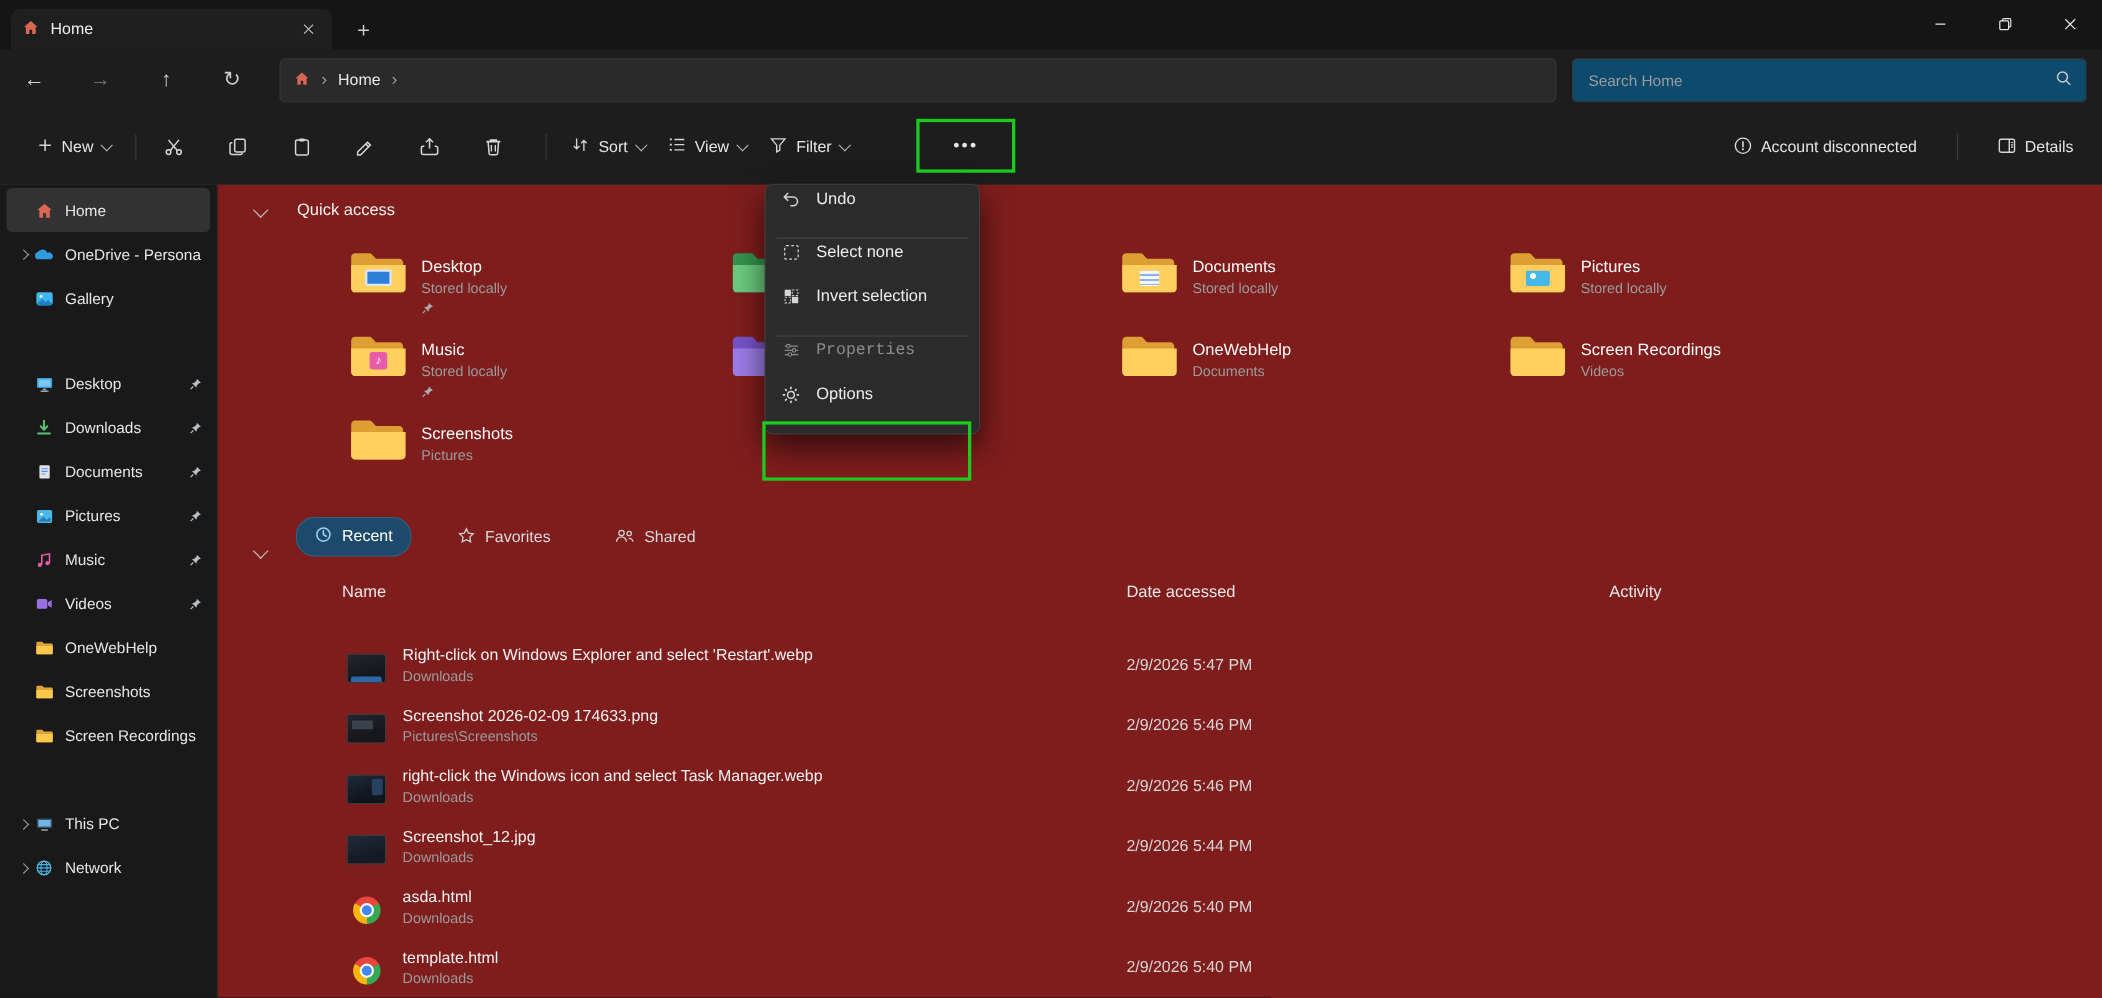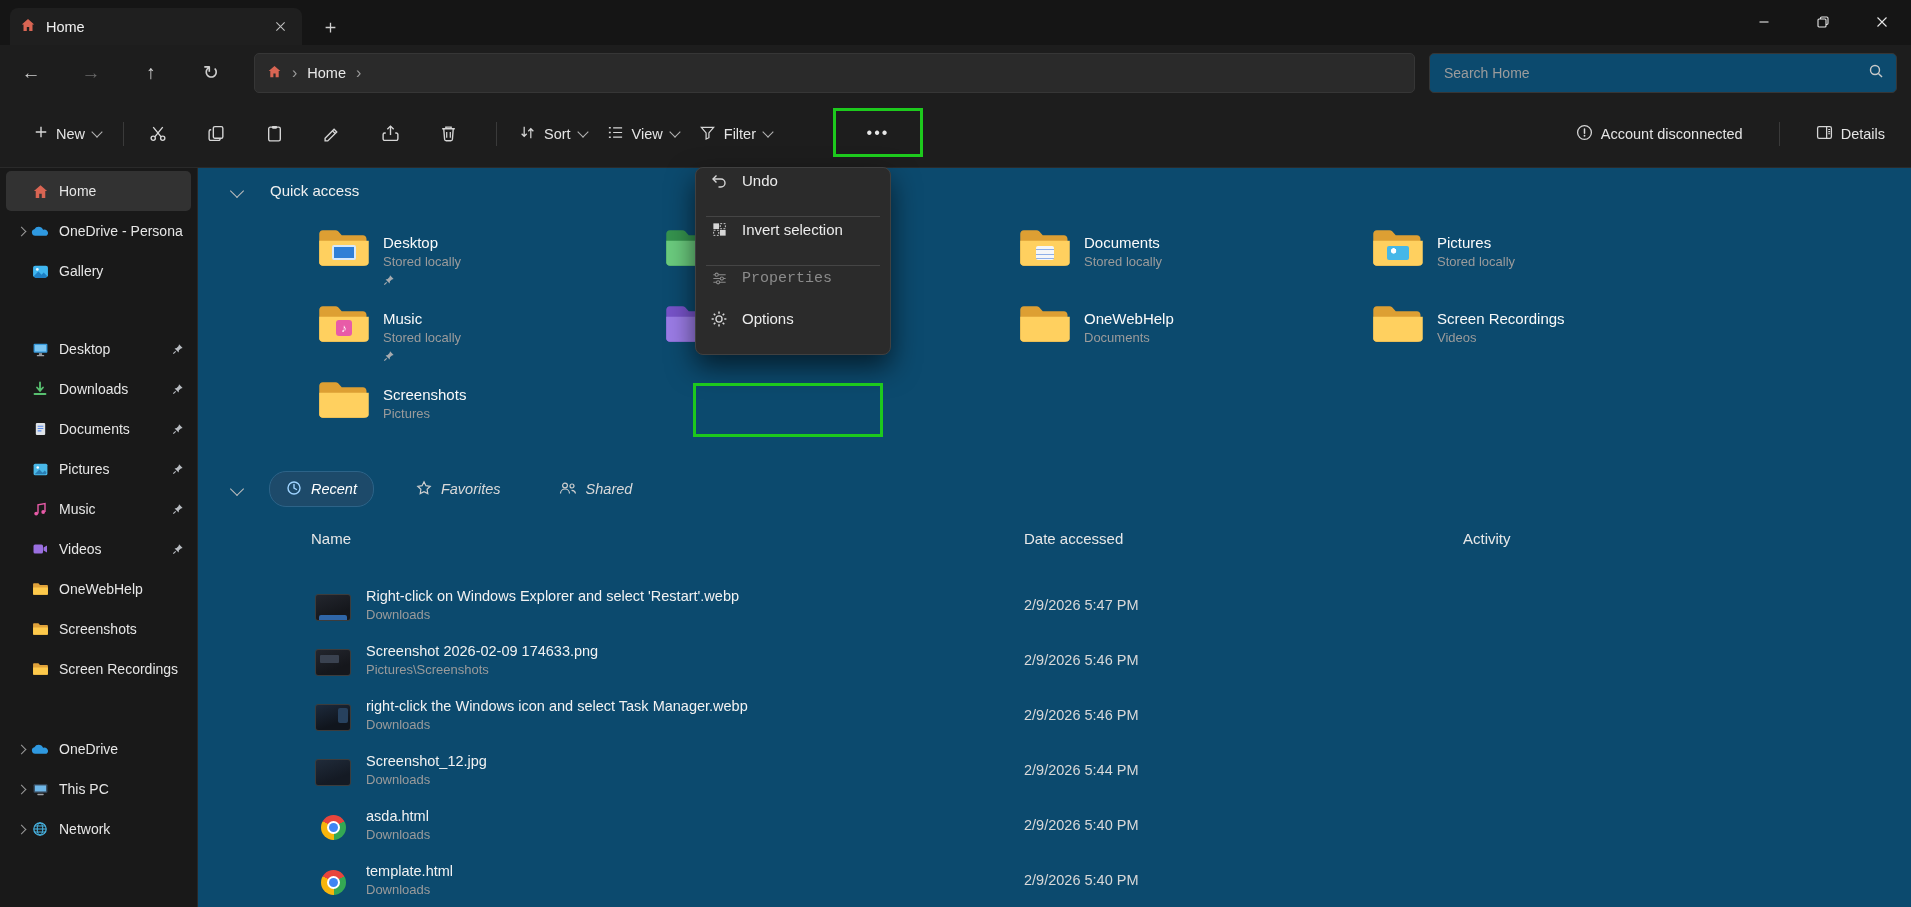--- a/index.html
+++ b/index.html
@@ -55,21 +55,21 @@
   .snav{display:flex;align-items:center;height:40px;margin:0 6px;padding:0 6px;border-radius:5px;
         color:#e6e6e6;font-size:14px;}
   .snav.sel{background:#323232;}
   .s-chev{width:18px;display:flex;justify-content:center;}
   .s-icon{width:20px;height:18px;display:flex;align-items:center;justify-content:center;margin-right:9px;}
   .s-label{flex:1;white-space:nowrap;overflow:hidden;text-overflow:ellipsis;}
   .s-pin{width:15px;display:flex;justify-content:center;}
   .s-gap1{height:38px;} .s-gap2{height:40px;}
 
   
-  .main{position:absolute;left:198px;top:168px;right:0;bottom:0;background:#0c4a6e;}
+  .main{position:absolute;left:198px;top:168px;right:0;bottom:0;background:#7f1d1d;}
   .qa-head{position:absolute;left:0;top:14px;display:flex;align-items:center;}
   .sec-chev{margin-left:34px;width:9px;height:9px;border-right:1.6px solid #bdbdbd;border-bottom:1.6px solid #bdbdbd;
             transform:rotate(45deg);}
   .qa-title{margin-left:28px;font-size:15px;color:#f0f0f0;}
 
   .tile{position:absolute;display:flex;align-items:flex-start;width:330px;}
   .folder{position:relative;width:54px;height:44px;flex:none;}
   .folder svg{display:block;}
   .emblem{position:absolute;border-radius:2px;}
   .e-desktop{left:15px;top:19px;width:24px;height:15px;background:#2f7fd6;border:2px solid #d7e9fa;box-sizing:border-box;}
@@ -87,21 +87,21 @@
   
   .ctx-menu{position:absolute;left:695px;top:167px;width:196px;background:#2b2b2b;border:1px solid #404040;
             border-radius:8px;box-shadow:0 12px 28px rgba(0,0,0,.6);padding:4px 0;box-sizing:border-box;z-index:40;}
   .mi{height:40px;display:flex;padding:0 12px;font-size:15px;color:#ececec;}
   .mi.disabled{color:#8b8b8b;font-family:Liberation Mono, monospace;}
   .mi-ic{width:22px;display:flex;justify-content:center;margin-right:12px;}
   .mi-sep{height:1px;background:#454545;margin:4px 10px;}
   .hl-box{position:absolute;border:3px solid #1dc91d;box-sizing:border-box;z-index:60;}
 
   
-  .pill-row{position:absolute;left:0;top:304px;height:34px;display:flex;align-items:center;font-style:italic;}
+  .pill-row{position:absolute;left:0;top:304px;height:34px;display:flex;align-items:flex-end;}
   .pill{display:flex;align-items:center;gap:9px;height:34px;padding:0 16px;border-radius:17px;
         color:#d9d9d9;font-size:14.5px;margin-right:26px;}
   .pill.active{background:#1d4a6a;border:1px solid #2c6388;color:#ffffff;}
   .thead{position:absolute;top:362px;left:0;right:0;font-size:15px;color:#e8e8e8;}
   .thead span{position:absolute;}
   .rows{position:absolute;left:0;top:412px;right:0;}
   .frow{position:relative;height:55px;}
   .thumb{position:absolute;left:117px;top:14px;width:36px;height:27px;border-radius:3px;border:1px solid #3c3c3c;
          background:linear-gradient(160deg,#23262e 0%,#15171c 70%);overflow:hidden;box-sizing:border-box;}
   .thumb.v1::after{content:"";position:absolute;left:8%;bottom:0;width:84%;height:5px;background:#2f66a8;border-radius:2px 2px 0 0;}
@@ -441,31 +441,20 @@
           </svg>
         </span>
       <span class="s-label">Screen Recordings</span>
     </div>
     <div class="s-gap2"></div>
     <div class="snav">
       <span class="s-chev">
           <span class="cr"></span>
         </span>
       <span class="s-icon">
-          <svg width="19" height="12" viewBox="0 0 20 12">
-            <path d="M8 1.5a5 5 0 0 1 4.7 3.3A3.6 3.6 0 0 1 16.3 11H4.5A3.5 3.5 0 0 1 3.6 4.1 5 5 0 0 1 8 1.5z" fill="#2f99e0"></path>
-          </svg>
-        </span>
-      <span class="s-label">OneDrive</span>
-    </div>
-    <div class="snav">
-      <span class="s-chev">
-          <span class="cr"></span>
-        </span>
-      <span class="s-icon">
           <svg width="17" height="17" viewBox="0 0 16 16">
             <rect x="1.5" y="3" width="13" height="8" rx="1" fill="#3b4f63"></rect>
             <rect x="2.8" y="4.2" width="10.4" height="5.6" fill="#6fb7e8"></rect>
             <rect x="5" y="12" width="6" height="1.3" rx=".5" fill="#9aa0a6"></rect>
           </svg>
         </span>
       <span class="s-label">This PC</span>
     </div>
     <div class="snav">
       <span class="s-chev">
@@ -711,20 +700,28 @@
     <div class="mi">
       <span class="mi-ic">
           <svg width="18" height="18" viewBox="0 0 18 18">
             <path d="M6.5 3.5 3 7l3.5 3.5" fill="none" stroke="#d6d6d6" stroke-width="1.4"></path>
             <path d="M3 7h8a4 4 0 0 1 0 8H8.5" fill="none" stroke="#d6d6d6" stroke-width="1.4"></path>
           </svg>
         </span>
       <span>Undo</span>
     </div>
     <div class="mi-sep"></div>
+    <div class="mi">
+      <span class="mi-ic">
+          <svg width="17" height="17" viewBox="0 0 18 18">
+            <rect x="2.5" y="2.5" width="13" height="13" rx="1.5" fill="none" stroke="#d6d6d6" stroke-width="1.2" stroke-dasharray="2.6 2.2"></rect>
+          </svg>
+        </span>
+      <span>Select none</span>
+    </div>
     <div class="mi">
       <span class="mi-ic">
           <svg width="17" height="17" viewBox="0 0 18 18">
             <rect x="2.5" y="2.5" width="6" height="6" fill="#d6d6d6"></rect>
             <rect x="9.5" y="9.5" width="6" height="6" fill="#d6d6d6"></rect>
             <rect x="9.8" y="2.8" width="5.4" height="5.4" fill="none" stroke="#d6d6d6" stroke-width="1" stroke-dasharray="2 1.6"></rect>
             <rect x="2.8" y="9.8" width="5.4" height="5.4" fill="none" stroke="#d6d6d6" stroke-width="1" stroke-dasharray="2 1.6"></rect>
           </svg>
         </span>
       <span>Invert selection</span>

